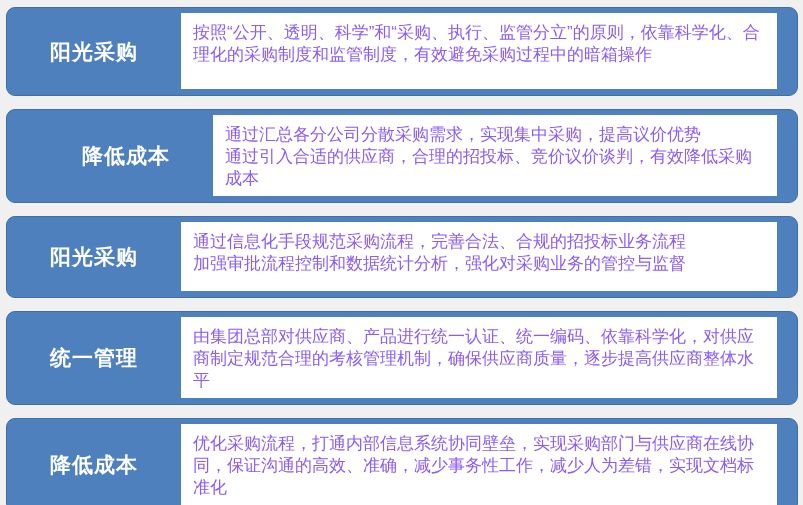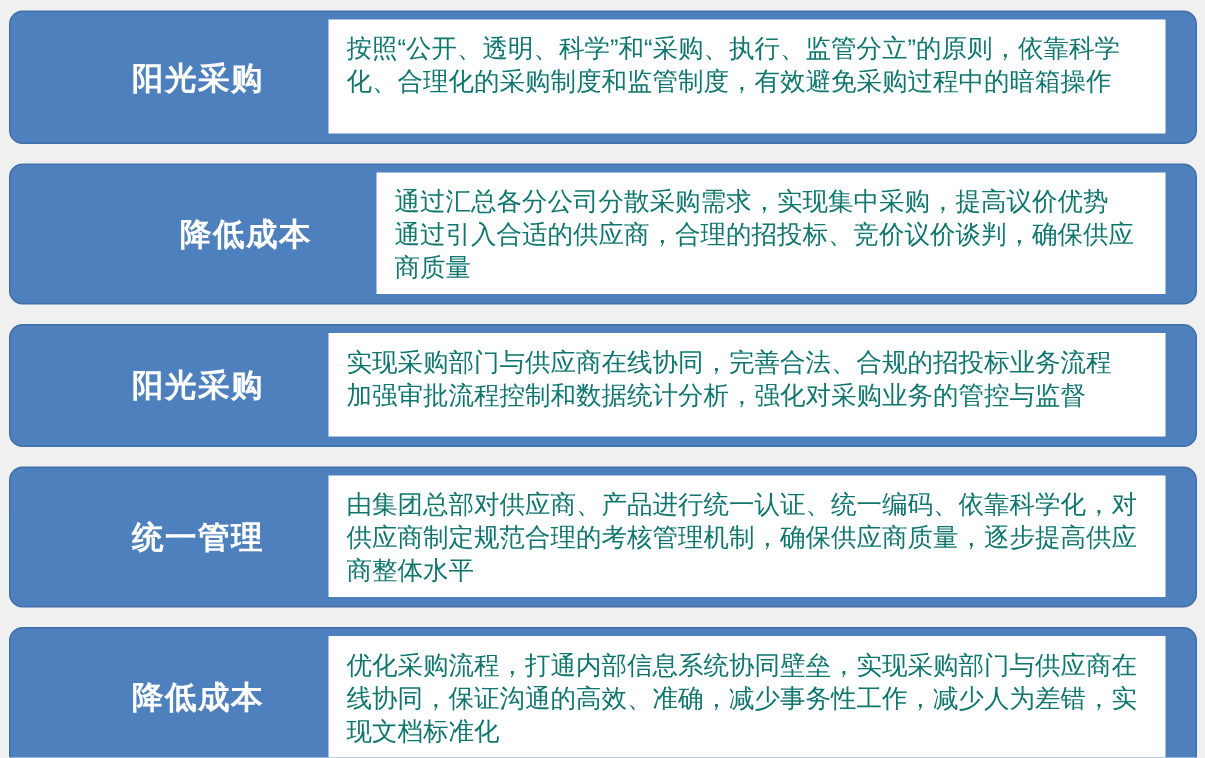--- a/index.html
+++ b/index.html
@@ -35,52 +35,51 @@
   .row:nth-child(5) { min-height: 93px; }
   .row-label {
     flex: 0 0 174px;
     display: flex;
     align-items: center;
     justify-content: center;
     color: #ffffff;
     font-size: 21px;
     font-weight: bold;
     letter-spacing: 1px;
-    margin-left: 38px;
   }
   .row-desc-box {
     flex: 1 1 auto;
     background: #ffffff;
     margin: 5px 20px 6px 0;
     padding: 9px 12px 6px 12px;
-    color: #0f766e;
+    color: #8b5cf6;
     font-size: 17px;
     line-height: 22px;
     white-space: pre-line;
   }
 </style>
 </head>
 <body>
 
 <div class="rows">
 
   <div class="row">
     <div class="row-label">阳光采购</div>
     <div class="row-desc-box">按照“公开、透明、科学”和“采购、执行、监管分立”的原则，依靠科学化、合理化的采购制度和监管制度，有效避免采购过程中的暗箱操作</div>
   </div>
 
   <div class="row">
     <div class="row-label">降低成本</div>
     <div class="row-desc-box">通过汇总各分公司分散采购需求，实现集中采购，提高议价优势
-通过引入合适的供应商，合理的招投标、竞价议价谈判，确保供应商质量</div>
+通过引入合适的供应商，合理的招投标、竞价议价谈判，有效降低采购成本</div>
   </div>
 
   <div class="row">
     <div class="row-label">阳光采购</div>
-    <div class="row-desc-box">实现采购部门与供应商在线协同，完善合法、合规的招投标业务流程
+    <div class="row-desc-box">通过信息化手段规范采购流程，完善合法、合规的招投标业务流程
 加强审批流程控制和数据统计分析，强化对采购业务的管控与监督</div>
   </div>
 
   <div class="row">
     <div class="row-label">统一管理</div>
     <div class="row-desc-box">由集团总部对供应商、产品进行统一认证、统一编码、依靠科学化，对供应商制定规范合理的考核管理机制，确保供应商质量，逐步提高供应商整体水平</div>
   </div>
 
   <div class="row">
     <div class="row-label">降低成本</div>

